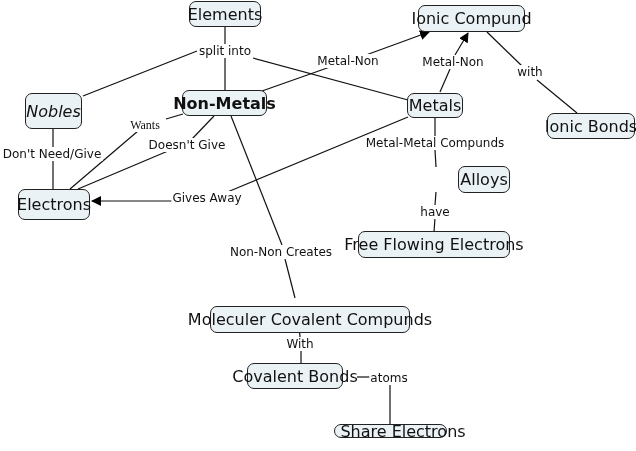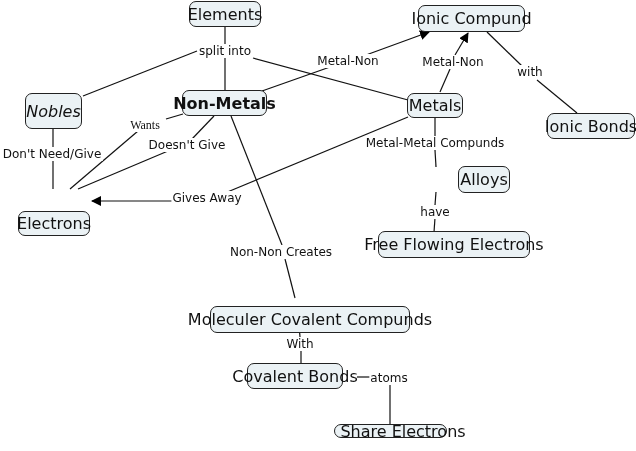--- a/index.html
+++ b/index.html
@@ -65,23 +65,23 @@
     <line x1="390" y1="385" x2="390" y2="424"></line>
   </g>
 </svg>
 
 <div class="node" style="left:189px;top:1px;width:72px;height:26px;">Elements</div>
 <div class="node" style="left:418px;top:5px;width:107px;height:27px;">Ionic Compund</div>
 <div class="node" style="left:25px;top:93px;width:57px;height:36px;font-style:italic;">Nobles</div>
 <div class="node" style="left:182px;top:90px;width:85px;height:26px;font-weight:bold;">Non-Metals</div>
 <div class="node" style="left:407px;top:93px;width:56px;height:25px;">Metals</div>
 <div class="node" style="left:547px;top:113px;width:88px;height:26px;">Ionic Bonds</div>
-<div class="node" style="left:18px;top:189px;width:72px;height:25px;margin-top:22px;">Electrons</div>
+<div class="node" style="left:18px;top:189px;width:72px;height:31px;">Electrons</div>
 <div class="node" style="left:410px;top:166px;width:52px;height:27px;margin-left:48px;">Alloys</div>
-<div class="node" style="left:358px;top:231px;width:152px;height:27px;margin-left:20px;">Free Flowing Electrons</div>
+<div class="node" style="left:358px;top:231px;width:152px;height:27px;">Free Flowing Electrons</div>
 <div class="node" style="left:198px;top:306px;width:200px;height:27px;margin-left:12px;">Moleculer Covalent Compunds</div>
 <div class="node" style="left:247px;top:363px;width:96px;height:26px;">Covalent Bonds</div>
 <div class="node" style="left:334px;top:424px;width:113px;height:14px;padding-left:25px;">Share Electrons</div>
 
 <span class="lbl" style="left:225px;top:51px;">split into</span>
 <span class="lbl" style="left:348px;top:61px;">Metal-Non</span>
 <span class="lbl" style="left:453px;top:62px;">Metal-Non</span>
 <span class="lbl" style="left:530px;top:72px;">with</span>
 <span class="lbl" style="left:145px;top:125px;font-family:Liberation Serif, serif;">Wants</span>
 <span class="lbl" style="left:187px;top:145px;">Doesn't Give</span>

